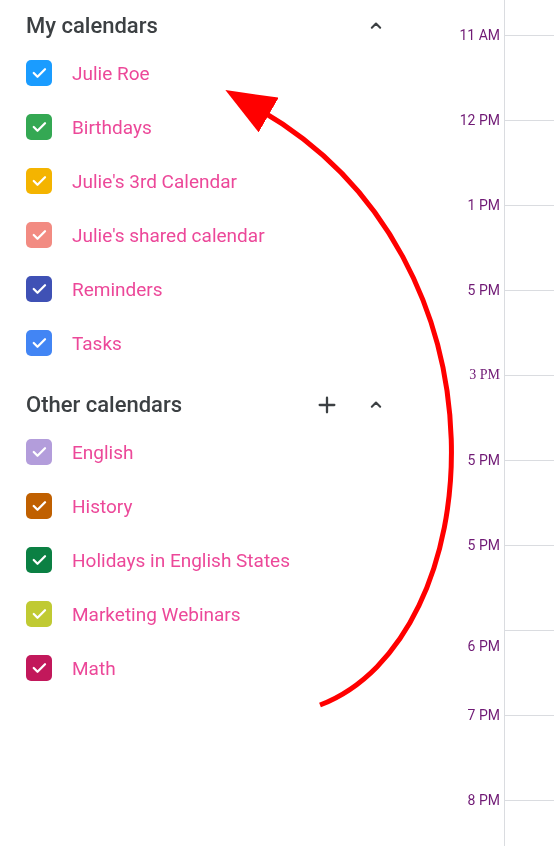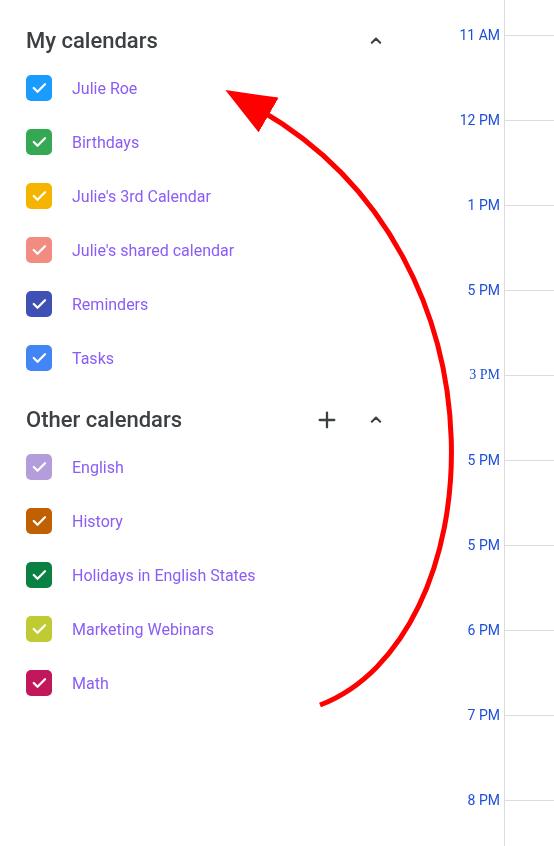--- a/index.html
+++ b/index.html
@@ -9,21 +9,21 @@
       height: 846px;
       position: relative;
       overflow: hidden;
       background: #fff;
     }
     .sidebar {
       position: absolute;
       left: 0;
       top: 0;
       width: 410px;
-      padding: 28px 0 0 26px;
+      padding: 13px 0 0 26px;
     }
     .section-header {
       display: flex;
       align-items: center;
       margin-bottom: 22px;
       cursor: pointer;
     }
     .section-title {
       font-size: 22px;
       font-weight: 500;
@@ -52,38 +52,38 @@
       width: 26px;
       height: 26px;
       border-radius: 5px;
       display: flex;
       align-items: center;
       justify-content: center;
       flex-shrink: 0;
     }
     .checkbox svg { display: block; }
     .cal-label {
-      font-size: 16px;
-      color: #8b5cf6;
+      font-size: 19px;
+      color: #ec4899;
       margin-left: 20px;
       font-weight: 400;
     }
     .section2 { margin-top: 36px; }
     .time-col {
       position: absolute;
       right: 54px;
       top: 0;
       width: 70px;
       text-align: right;
     }
     .time-label {
       position: absolute;
       right: 0;
       font-size: 14px;
-      color: #1d4ed8;
+      color: #701a75;
       white-space: nowrap;
     }
     .grid-col {
       position: absolute;
       right: 0;
       top: 0;
       width: 50px;
       height: 846px;
     }
     .vline {
@@ -234,21 +234,21 @@
 </div>
 
 <div class="time-col" id="time-col">
     <div class="time-label" style="top: 27px;">11 AM</div>
     <div class="time-label" style="top: 112px;">12 PM</div>
     <div class="time-label" style="top: 197px;">1 PM</div>
     <div class="time-label" style="top: 282px;">5 PM</div>
     <div class="time-label" style="top: 367px; font-family: Liberation Serif, serif;">3 PM</div>
     <div class="time-label" style="top: 452px;">5 PM</div>
     <div class="time-label" style="top: 537px;">5 PM</div>
-    <div class="time-label" style="top: 622px;">6 PM</div>
+    <div class="time-label" style="top: 638px;">6 PM</div>
     <div class="time-label" style="top: 707px;">7 PM</div>
     <div class="time-label" style="top: 792px; padding-left: 36px;">8 PM</div>
   </div>
 
 <div class="grid-col">
   <div class="vline"></div>
   <div id="ticks">
       <div class="tick" style="top: 35px;"></div>
       <div class="tick" style="top: 120px;"></div>
       <div class="tick" style="top: 205px;"></div>

